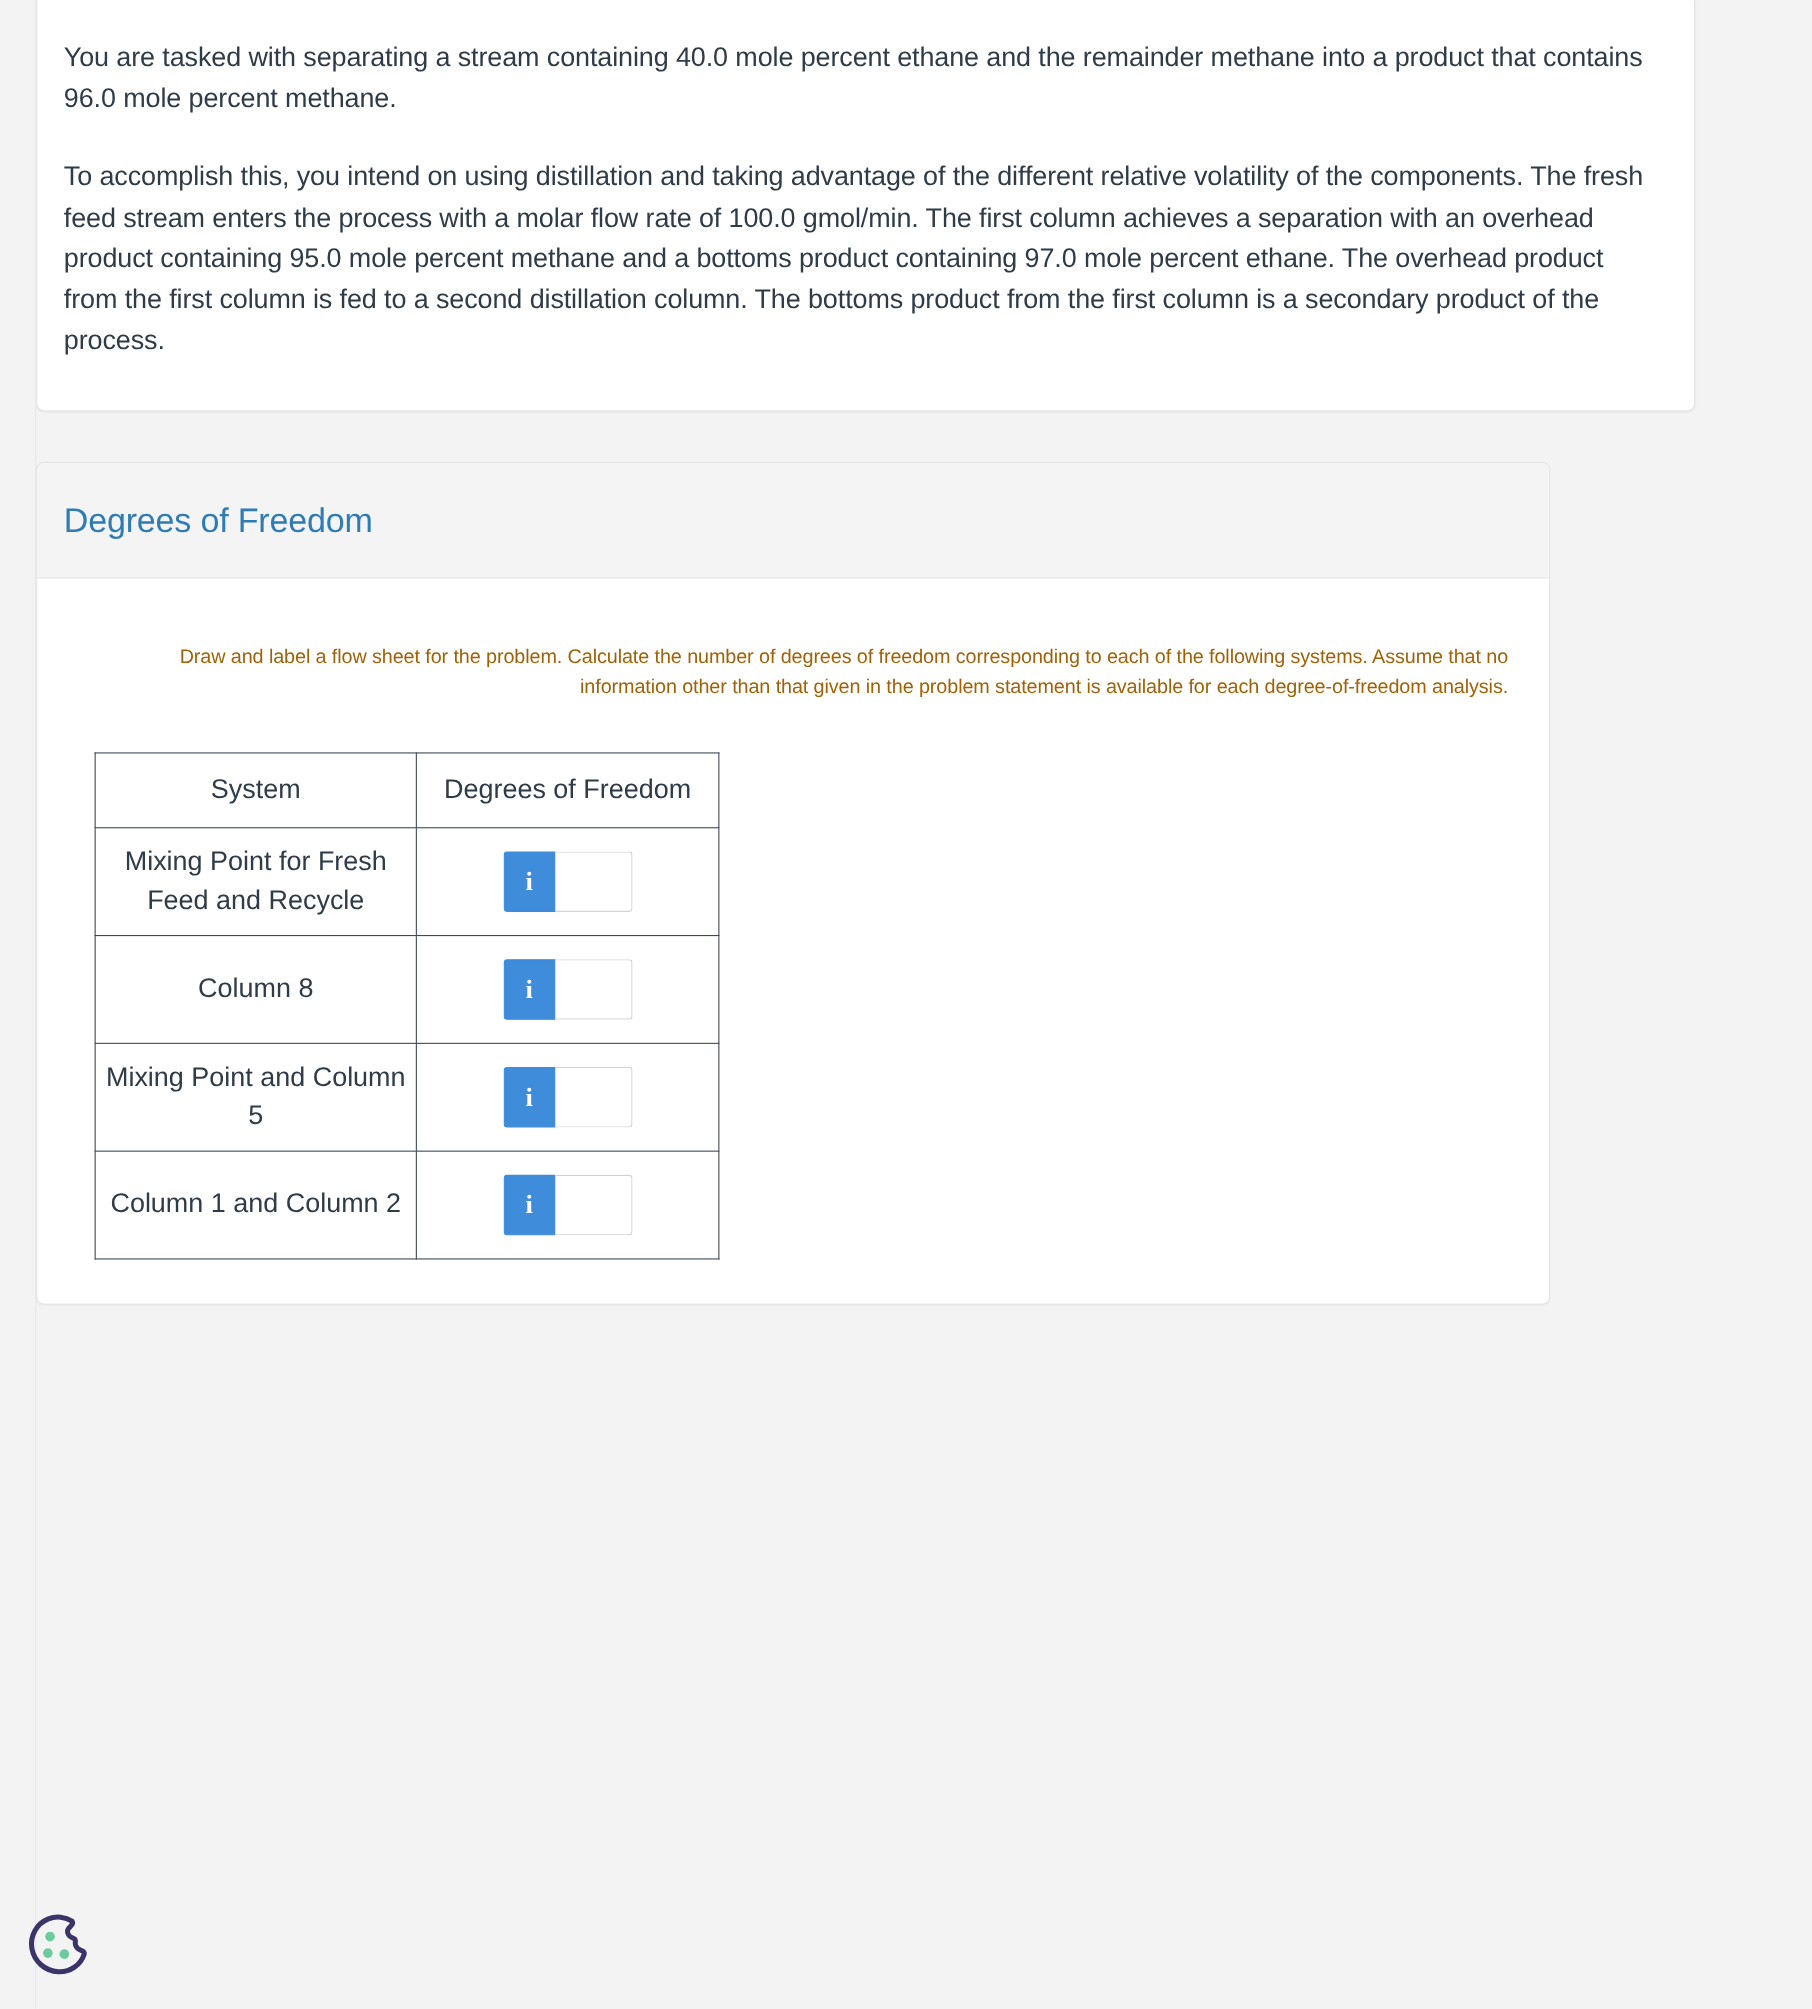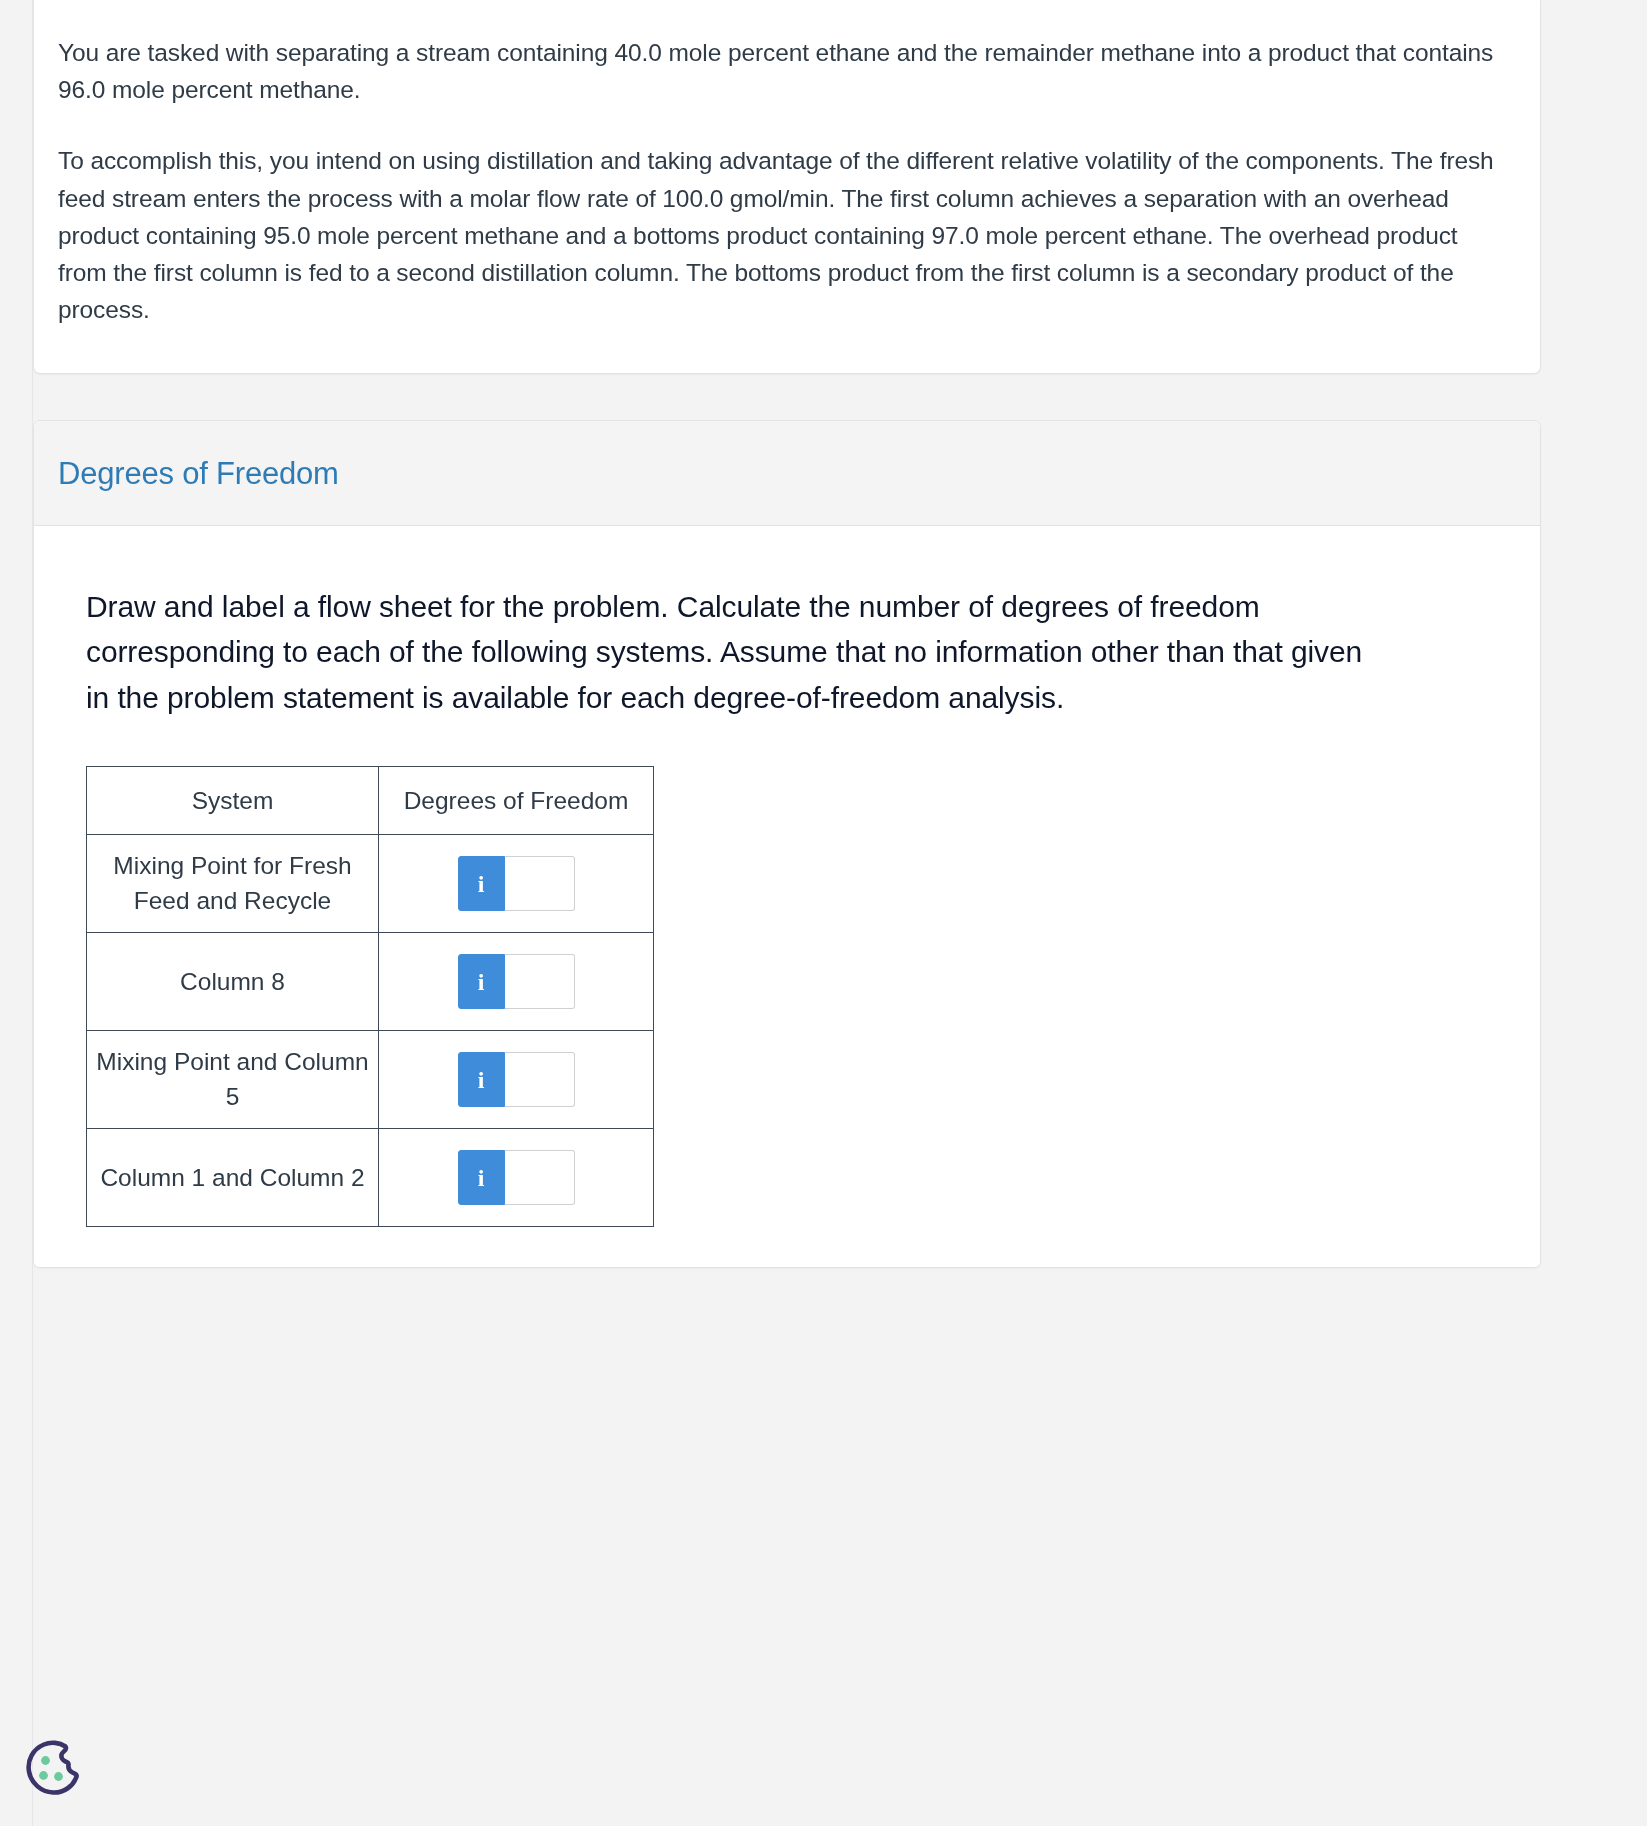--- a/index.html
+++ b/index.html
@@ -45,21 +45,21 @@
     margin: 0 0 34px 0;
     font-size: 24.5px;
     line-height: 1.52;
     color: #2f3b47;
     letter-spacing: -0.1px;
   }
   .statement-card p:last-child { margin-bottom: 0; }
 
   
   .dof-card {
-    width: 1508px;
+    width: 1376px;
     margin-top: 46px;
     padding: 0;
     overflow: hidden;
   }
   .dof-header {
     background: #f4f4f5;
     border-bottom: 1px solid #e1e1e2;
     padding: 37px 30px 36px 24px;
   }
   .dof-header .title {
@@ -68,25 +68,26 @@
     font-weight: 400;
     letter-spacing: -0.2px;
     line-height: 1;
   }
   .dof-body {
     padding: 58px 30px 40px 52px;
     background: #ffffff;
   }
   .dof-body > .instructions {
     margin: 0 0 46px 0;
-    font-size: 30px;
+    font-size: 18px;
     line-height: 1.52;
-    color: #0f172a;
+    color: #a16207;
     letter-spacing: -0.1px;
     max-width: 1285px;
+    text-align: right;
   }
 
   
   table.dof-table {
     border-collapse: collapse;
     margin-left: 0;
     table-layout: fixed;
   }
   table.dof-table th,
   table.dof-table td {

